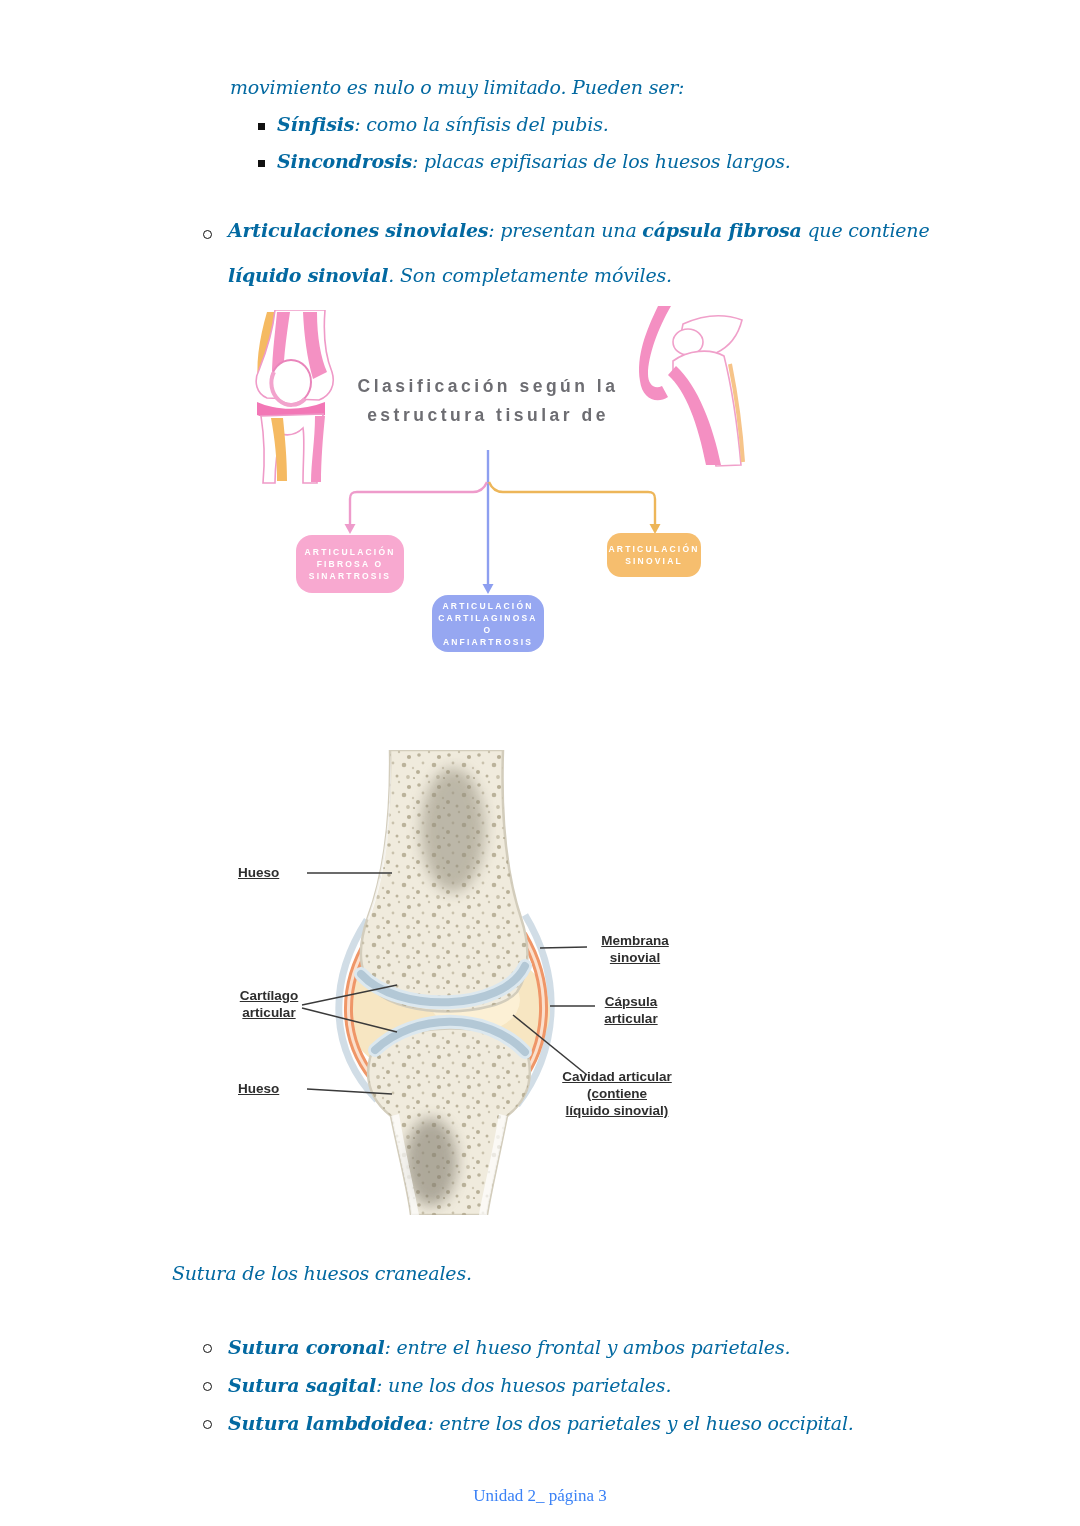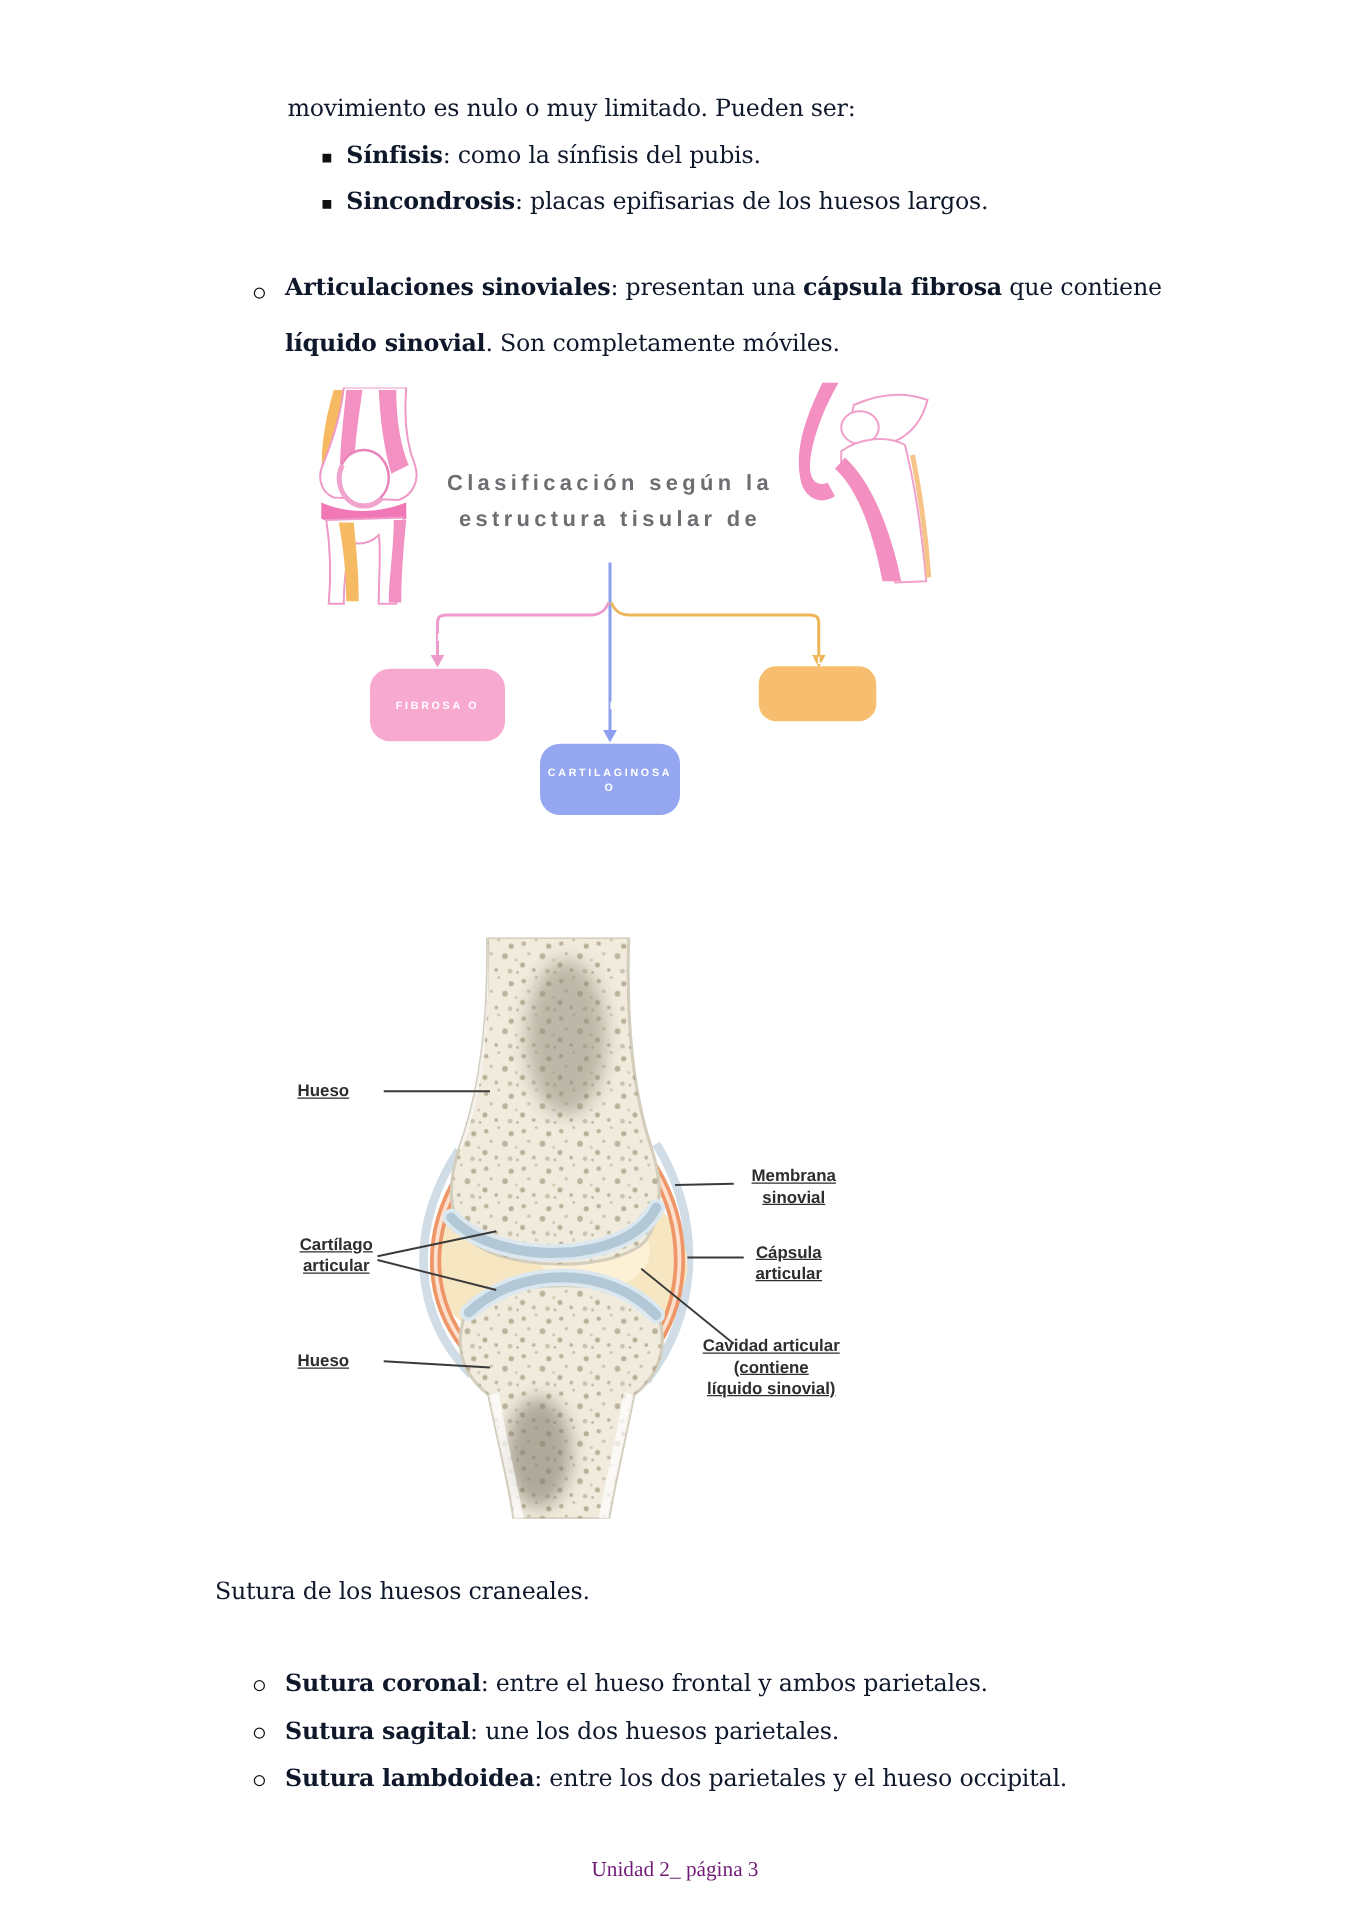--- a/index.html
+++ b/index.html
@@ -3,22 +3,23 @@
 <meta charset="utf-8">
 <style>
   * { margin:0; padding:0; box-sizing:border-box; }
   html,body { width:1080px; height:1526px; background:#ffffff; }
   body { position:relative; font-family:"Liberation Sans",sans-serif; overflow:hidden; }
 
   
   .hand {
     position:absolute;
     font-family:"DejaVu Serif",serif;
+    font-style:italic;
     font-size:19px;
-    color:#0f172a;
+    color:#0369a1;
     letter-spacing:-0.2px;
     white-space:nowrap;
   }
   .hand .b { font-weight:bold; }
   .wrapblock { white-space:normal; line-height:45px; }
 
   .sq-bullet {
     position:absolute; width:7px; height:7px; background:#111;
   }
   .o-bullet {
@@ -35,21 +36,21 @@
     letter-spacing:3.5px; color:#6d6d72;
   }
   .diagram-title span { display:block; }
 
   .clsbox {
     position:absolute; border-radius:16px;
     display:flex; flex-direction:column; justify-content:center;
     text-align:center;
     font-family:"Liberation Sans",sans-serif;
     font-weight:bold; font-size:8.5px; line-height:12px;
-    letter-spacing:2.2px; color:#ffffff;gap:42px;
+    letter-spacing:2.2px; color:#ffffff;
   }
   .clsbox span { display:block; }
   .box-pink   { left:296px; top:535px; width:108px; height:58px; }
   .box-blue   { left:432px; top:595px; width:112px; height:57px; }
   .box-orange { left:607px; top:533px; width:94px;  height:44px; border-radius:14px; }
 
   .svg-abs { position:absolute; }
 
   
   .jlabel {
@@ -63,21 +64,21 @@
   .jl-membrana     { left:588px; top:932px;  width:94px; }
   .jl-cartilago    { left:238px; top:987px;  width:62px; }
   .jl-capsula      { left:598px; top:993px;  width:66px; }
   .jl-cavidad      { left:552px; top:1068px; width:130px; }
   .jl-hueso-bottom { left:238px; top:1080px; width:64px;  text-align:left; }
 
   .footer {
     position:absolute; left:0; top:1486px; width:1080px;
     text-align:center;
     font-family:"Liberation Serif",serif;
-    font-size:17px; color:#701a75;
+    font-size:17px; color:#3b82f6;
   }
 </style>
 </head>
 <body>
 
 <div class="hand" style="left:230px; top:76px;">movimiento es nulo o muy limitado. Pueden ser:</div>
 
 <div class="sq-bullet" style="left:258px; top:123px;"></div>
 <div class="hand" style="left:277px; top:113px;">
   <span class="b">Sínfisis</span><span>: como la sínfisis del pubis.</span>

